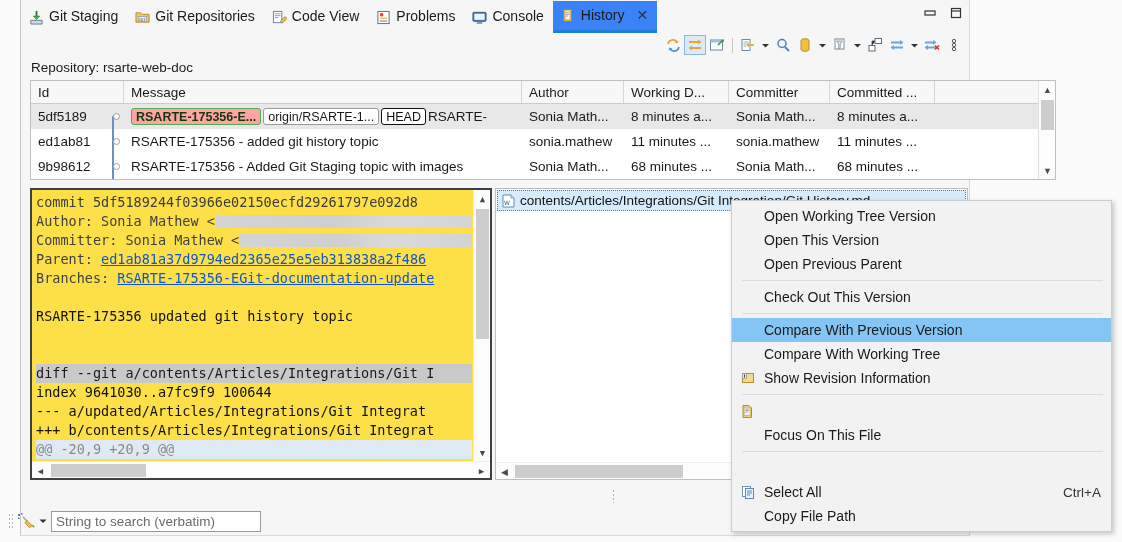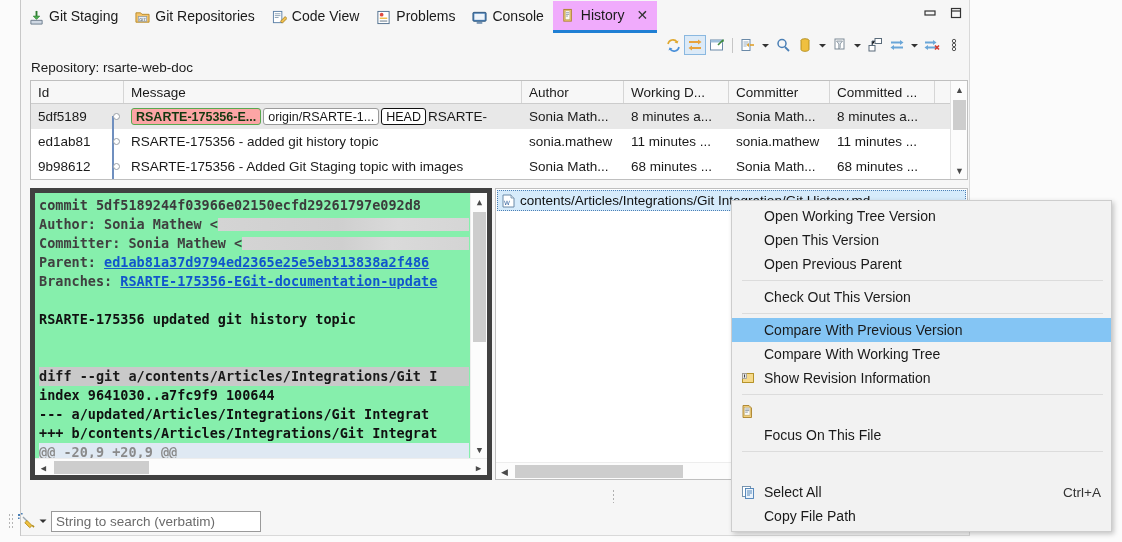--- a/index.html
+++ b/index.html
@@ -32,21 +32,21 @@
   }
   .tab {
     display: flex; align-items: center; gap: 5px;
     height: 32px; padding: 0 9px 0 8px;
     font-size: 14px; color: #1a1a1a;
     white-space: nowrap;
     cursor: default;
   }
   .tab.active {
     border-bottom: 3px solid #1f7fd4;
-    background: #f0abfc;
+    background: #3b82f6;
   }
   .tab .tablabel { line-height: 1; position: relative; top: -1px; }
   .tab-close {
     margin-left: 7px; font-size: 14px; color: #333; line-height: 1; position: relative; top:-1px;
   }
   .tabwin-btns {
     position: absolute; right: 6px; top: 6px; display: flex; gap: 12px; align-items: center;
   }
   .win-btn { width: 14px; height: 14px; position: relative; cursor: default; }
 
@@ -65,21 +65,21 @@
   
   .repo-line {
     position: absolute; left: 22px; top: 57px; width: 946px; height: 21px;
     background: #f6f6f6;
     display: flex; align-items: center;
     padding-left: 9px; font-size: 13.5px; color: #1b1b1b;
   }
 
   
   .table-wrap {
-    position: absolute; left: 30px; top: 80px; width: 938px; height: 100px;
+    position: absolute; left: 30px; top: 80px; width: 1026px; height: 100px;
     background: #fff; border: 1px solid #bfbfbf;
   }
   .thead { display: flex; height: 23px; background: #f7f7f7; border-bottom: 1px solid #ccc; }
   .th {
     font-size: 13.5px; color: #1a1a1a; display: flex; align-items: center;
     padding-left: 7px; border-right: 1px solid #d6d6d6; white-space: nowrap; overflow: hidden;
     cursor: default;
   }
   .tbody { position: relative; }
   .trow { display: flex; height: 25px; align-items: center; font-size: 13.5px; white-space: nowrap; text-align: right; }
@@ -105,22 +105,22 @@
     position:absolute; right:0; top:0; width: 17px; height: 100%;
     background:#fcfcfc; border-left:1px solid #e2e2e2;
   }
   .vscroll .arr { width:17px; height:17px; display:flex;align-items:center;justify-content:center;font-size:9px;color:#4a4a4a;cursor:default;}
   .vscroll .arr.bot { position:absolute; bottom:0; }
   .vscroll .thumb { position:absolute; left:2px; width:13px; background:#cdcdcd; cursor:default;}
 
   
   .detail-pane {
     position: absolute; left: 30px; top: 188px; width: 462px; height: 292px;
-    background: #86efac; border: 5px solid #404040;
-    font-family: "DejaVu Sans Mono", monospace; font-size: 13.5px; font-weight: bold;
+    background: #fde047; border: 2px solid #404040;
+    font-family: "DejaVu Sans Mono", monospace; font-size: 13.5px;
   }
   .detail-text { position:absolute; left:0; top:0; right:18px; bottom:17px; overflow:hidden; padding: 3px 0 0 4px; }
   .dline { height: 19px; line-height: 19px; white-space: nowrap; color:#404040; }
   .dline.head { color:#3c3c3c; }
   .dline a { color:#1155cc; text-decoration: underline; }
   .redact { display:inline-block; height:13px; vertical-align:-2px;
             background: linear-gradient(90deg,#d4d4d4,#cfcfcf 40%,#dadada 60%,#d2d2d2); }
   .dline.msg { color:#111; }
   .dline.diffhdr { background:#c9c9c9; color:#1a1a1a; }
   .dline.hunk { background:#dfe9f3; color:#8a8a8a; }

